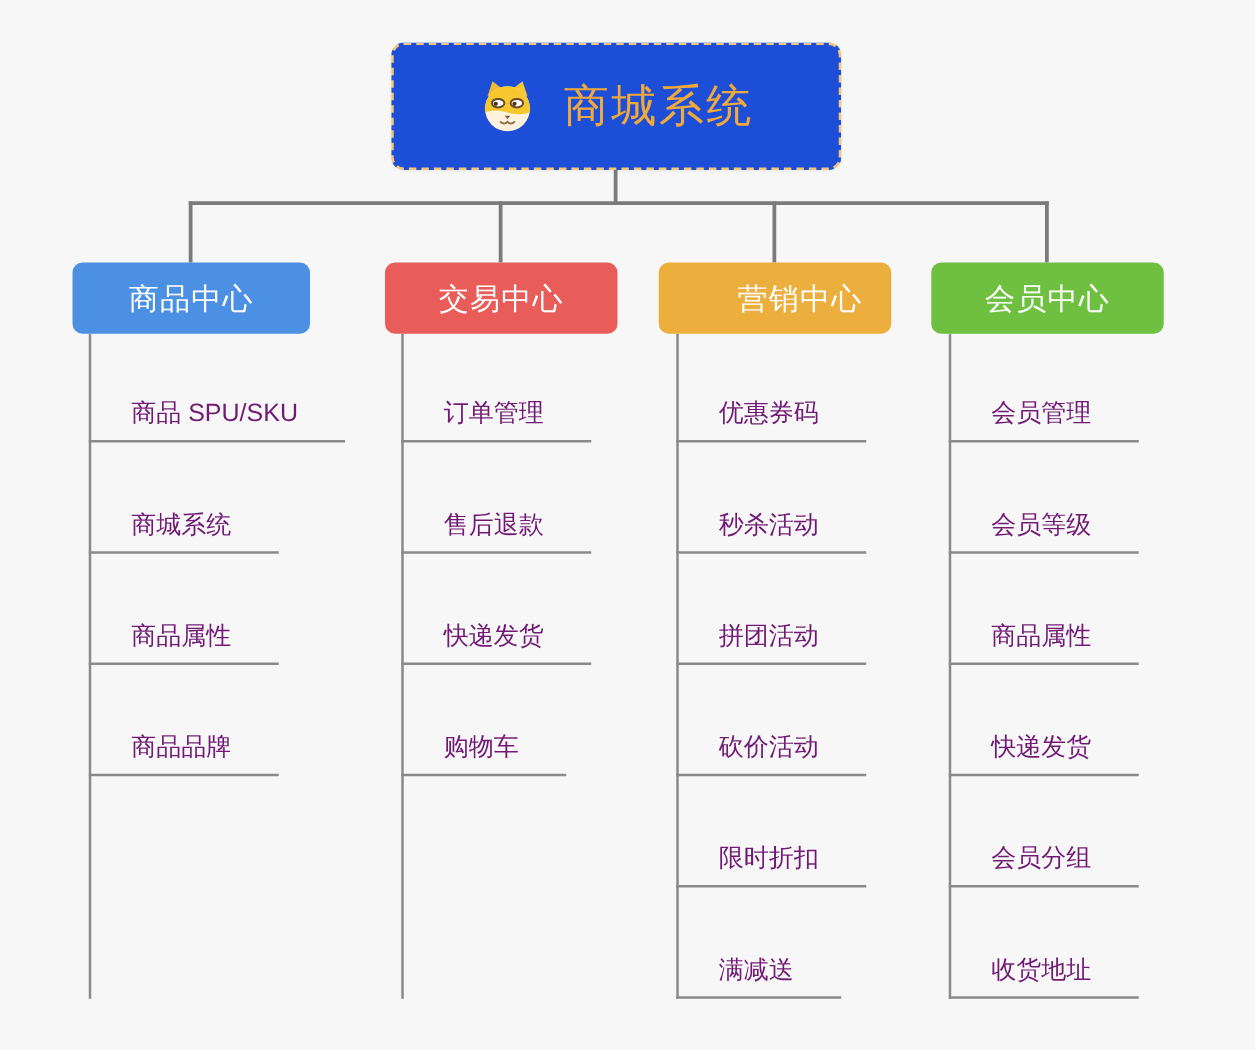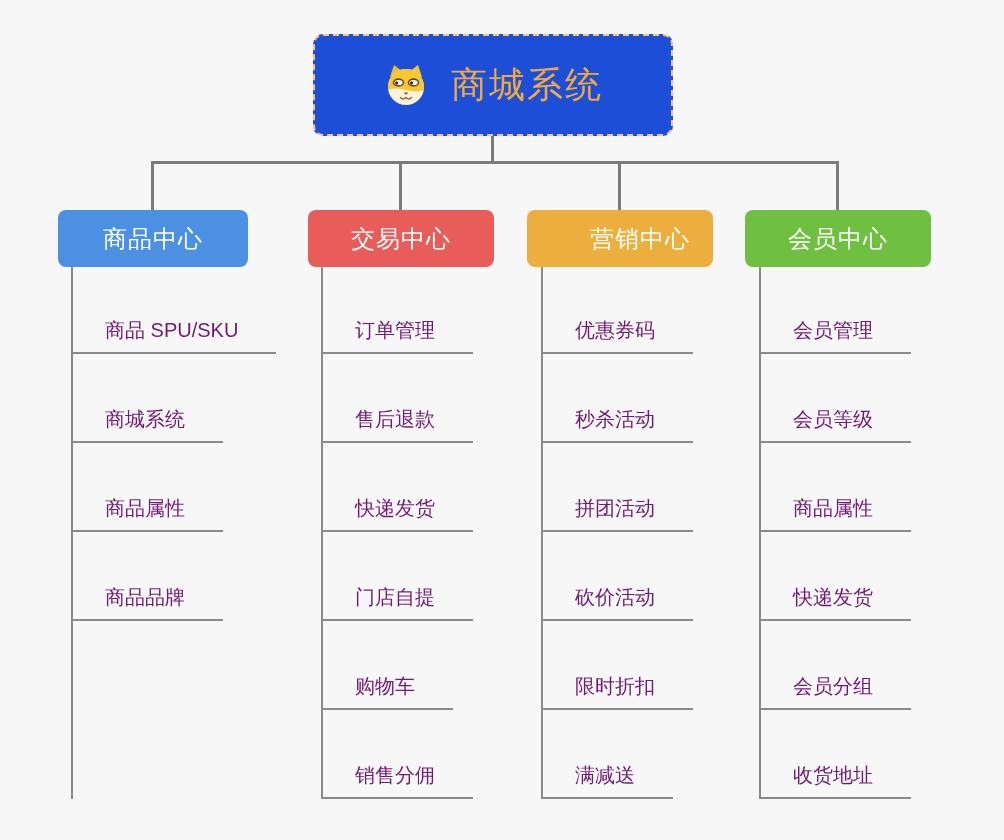--- a/index.html
+++ b/index.html
@@ -148,28 +148,22 @@
     <div class="item-row">
         <div class="item">订单管理</div>
       </div>
     <div class="item-row">
         <div class="item">售后退款</div>
       </div>
     <div class="item-row">
         <div class="item">快递发货</div>
       </div>
     <div class="item-row">
-        <div class="item">门店自提</div>
-      </div>
-    <div class="item-row">
         <div class="item">购物车</div>
       </div>
-    <div class="item-row">
-        <div class="item">销售分佣</div>
-      </div>
   </div>
 
   <div class="col col2">
     <div class="item-row">
         <div class="item">优惠券码</div>
       </div>
     <div class="item-row">
         <div class="item">秒杀活动</div>
       </div>
     <div class="item-row">

